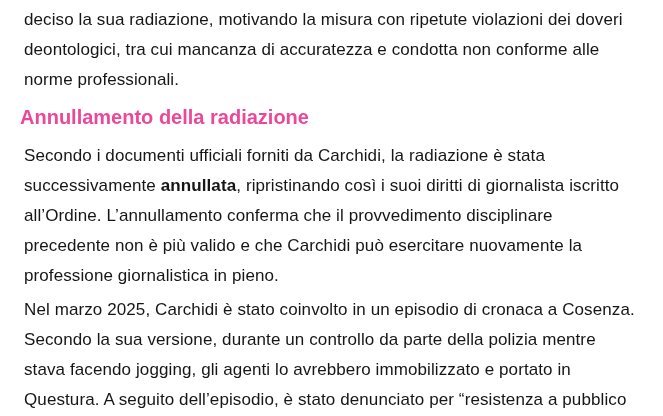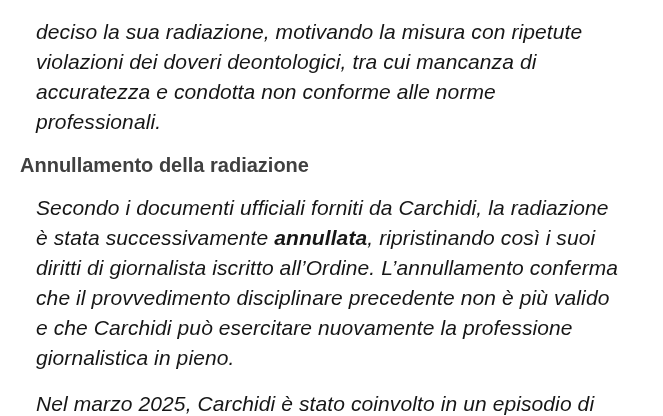--- a/index.html
+++ b/index.html
@@ -12,32 +12,31 @@
     overflow: hidden;
     background: #ffffff;
     font-family: "Liberation Sans", "DejaVu Sans", sans-serif;
     color: #161616;
   }
   .content {
     padding: 1px 21px 0 20px;
     box-sizing: border-box;
   }
   p.body-text {
-    font-size: 21px;
+    font-size: 17px;
     line-height: 30px;
-    margin: 16px;
+    margin: 4px;
     letter-spacing: 0.1px;
-    font-style: italic;
   }
   h2.section-heading {
     font-size: 20px;
     line-height: 24px;
     font-weight: 700;
     margin: 10px 0 12px 0;
-    color: #404040;
+    color: #ec4899;
   }
   strong.inline-bold {
     font-weight: 700;
   }
 </style>
 </head>
 <body>
 
 <div class="content">
 

